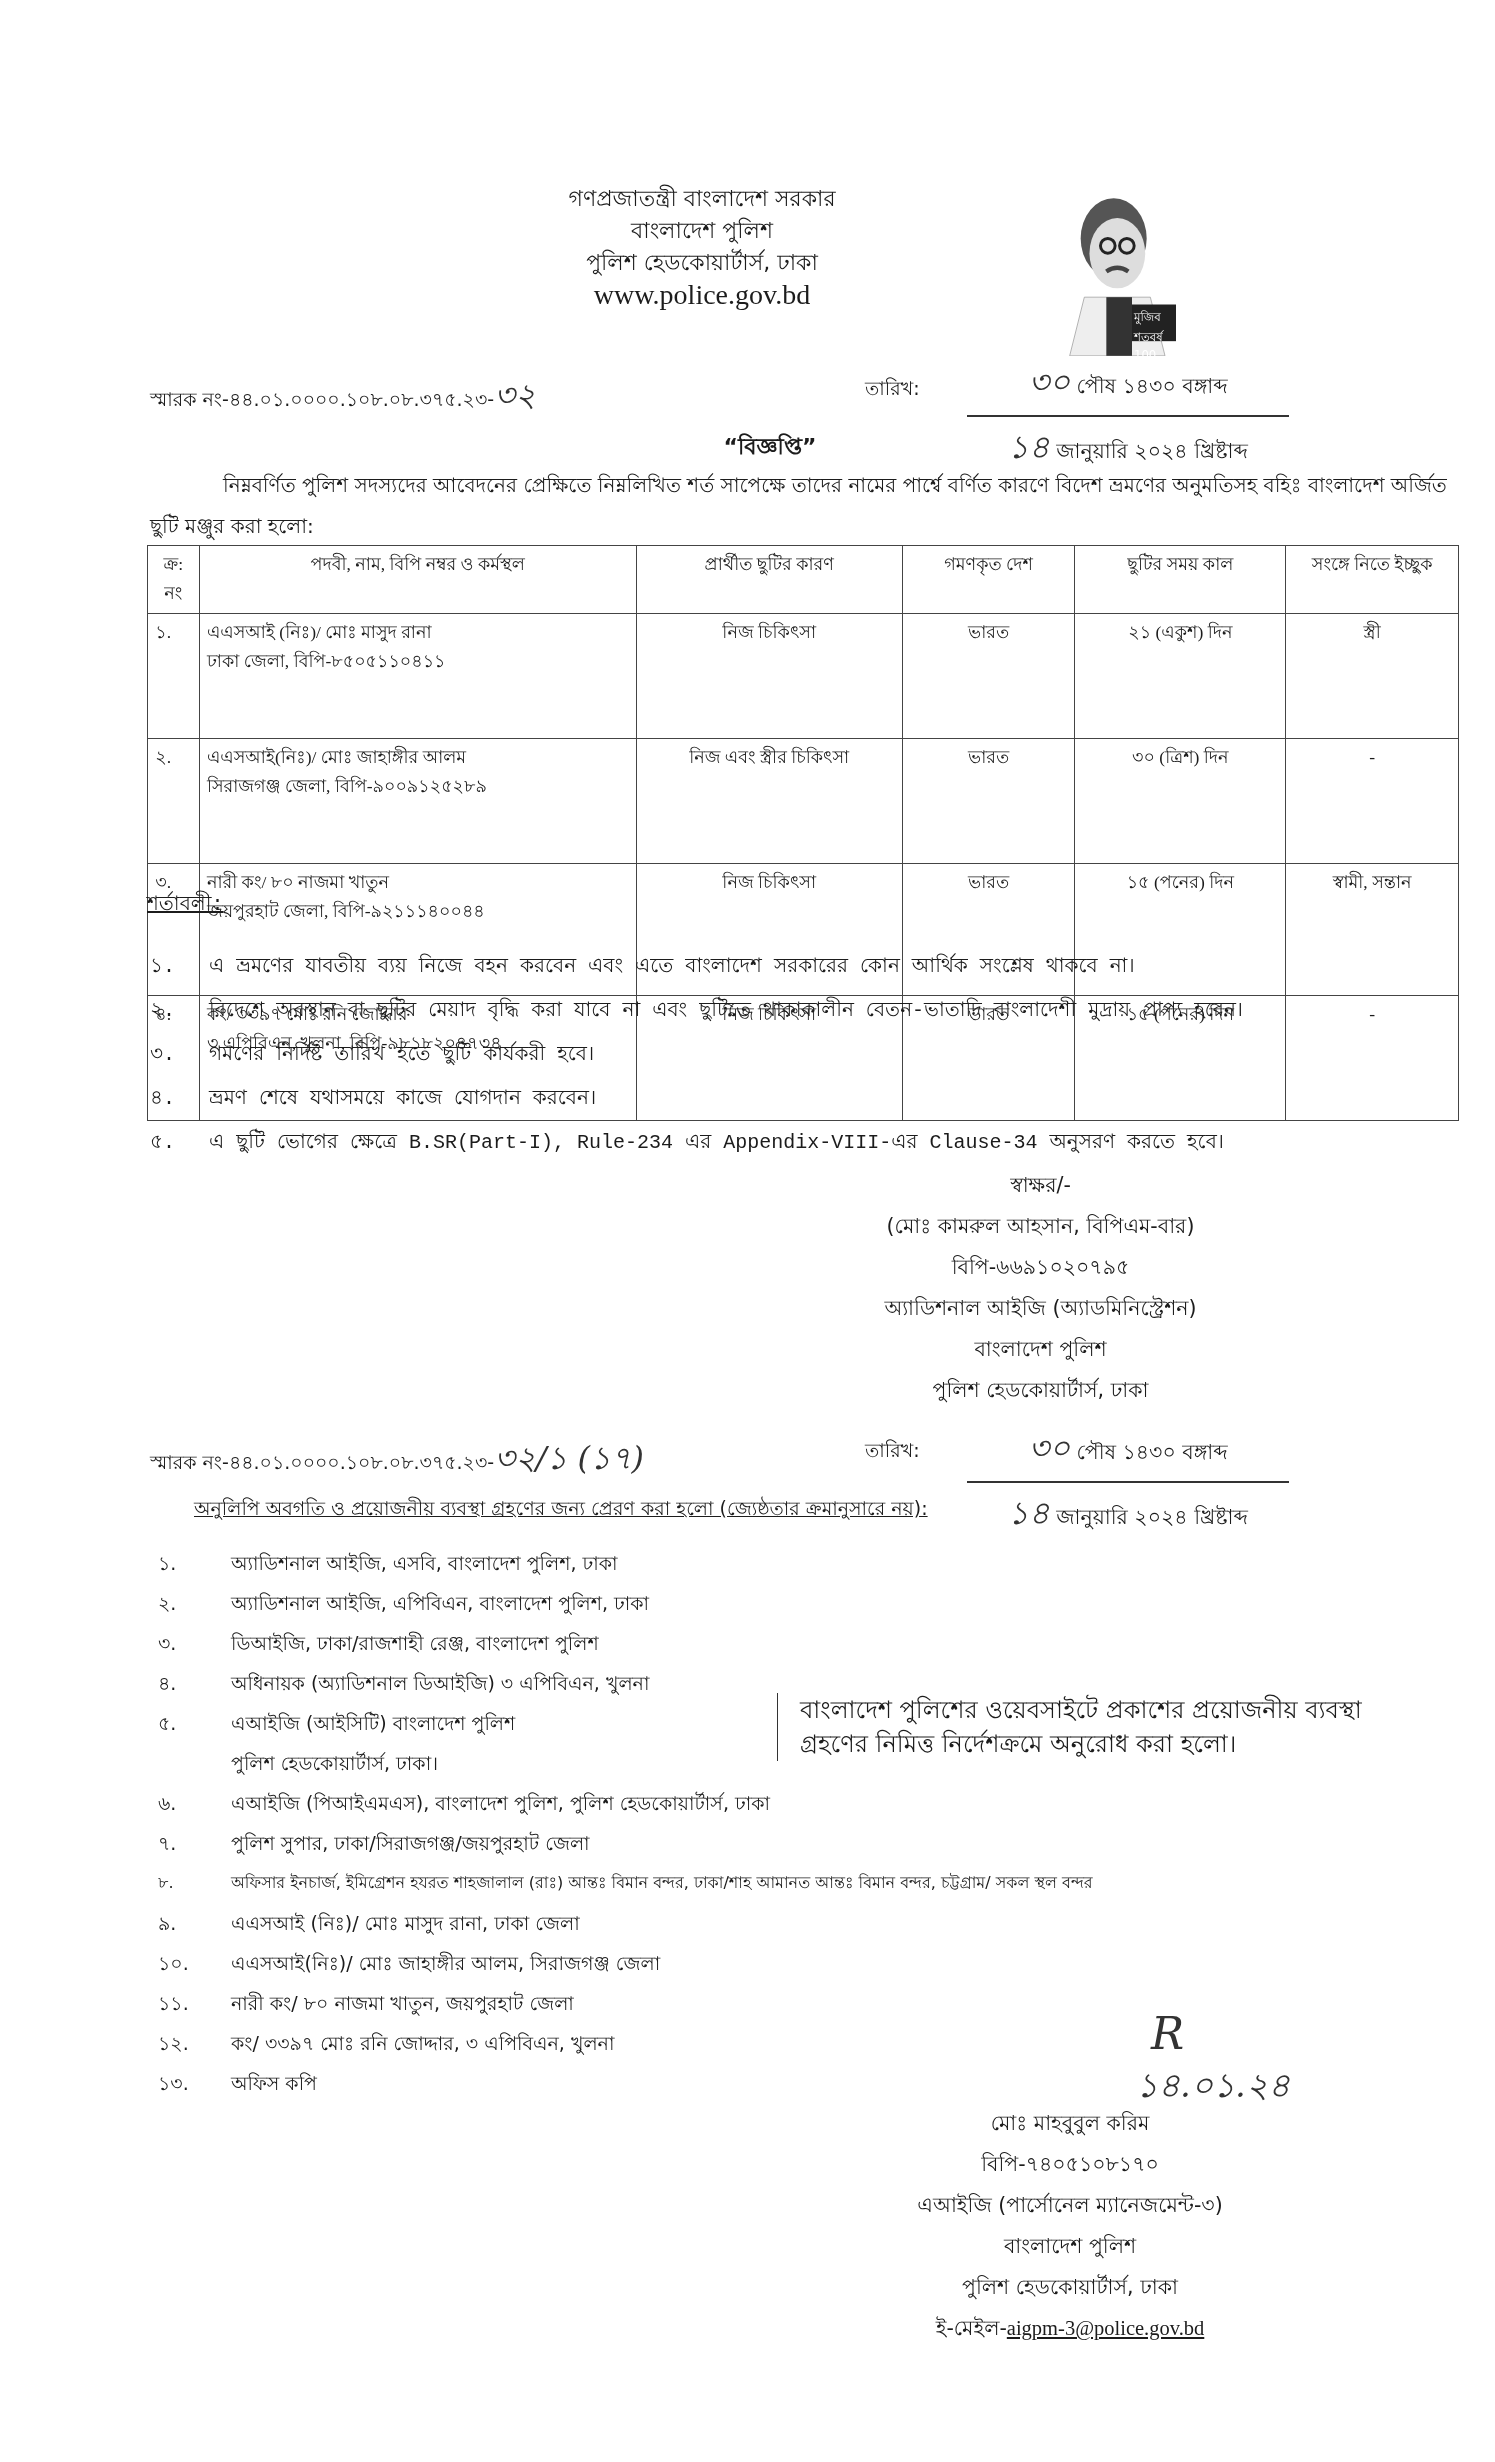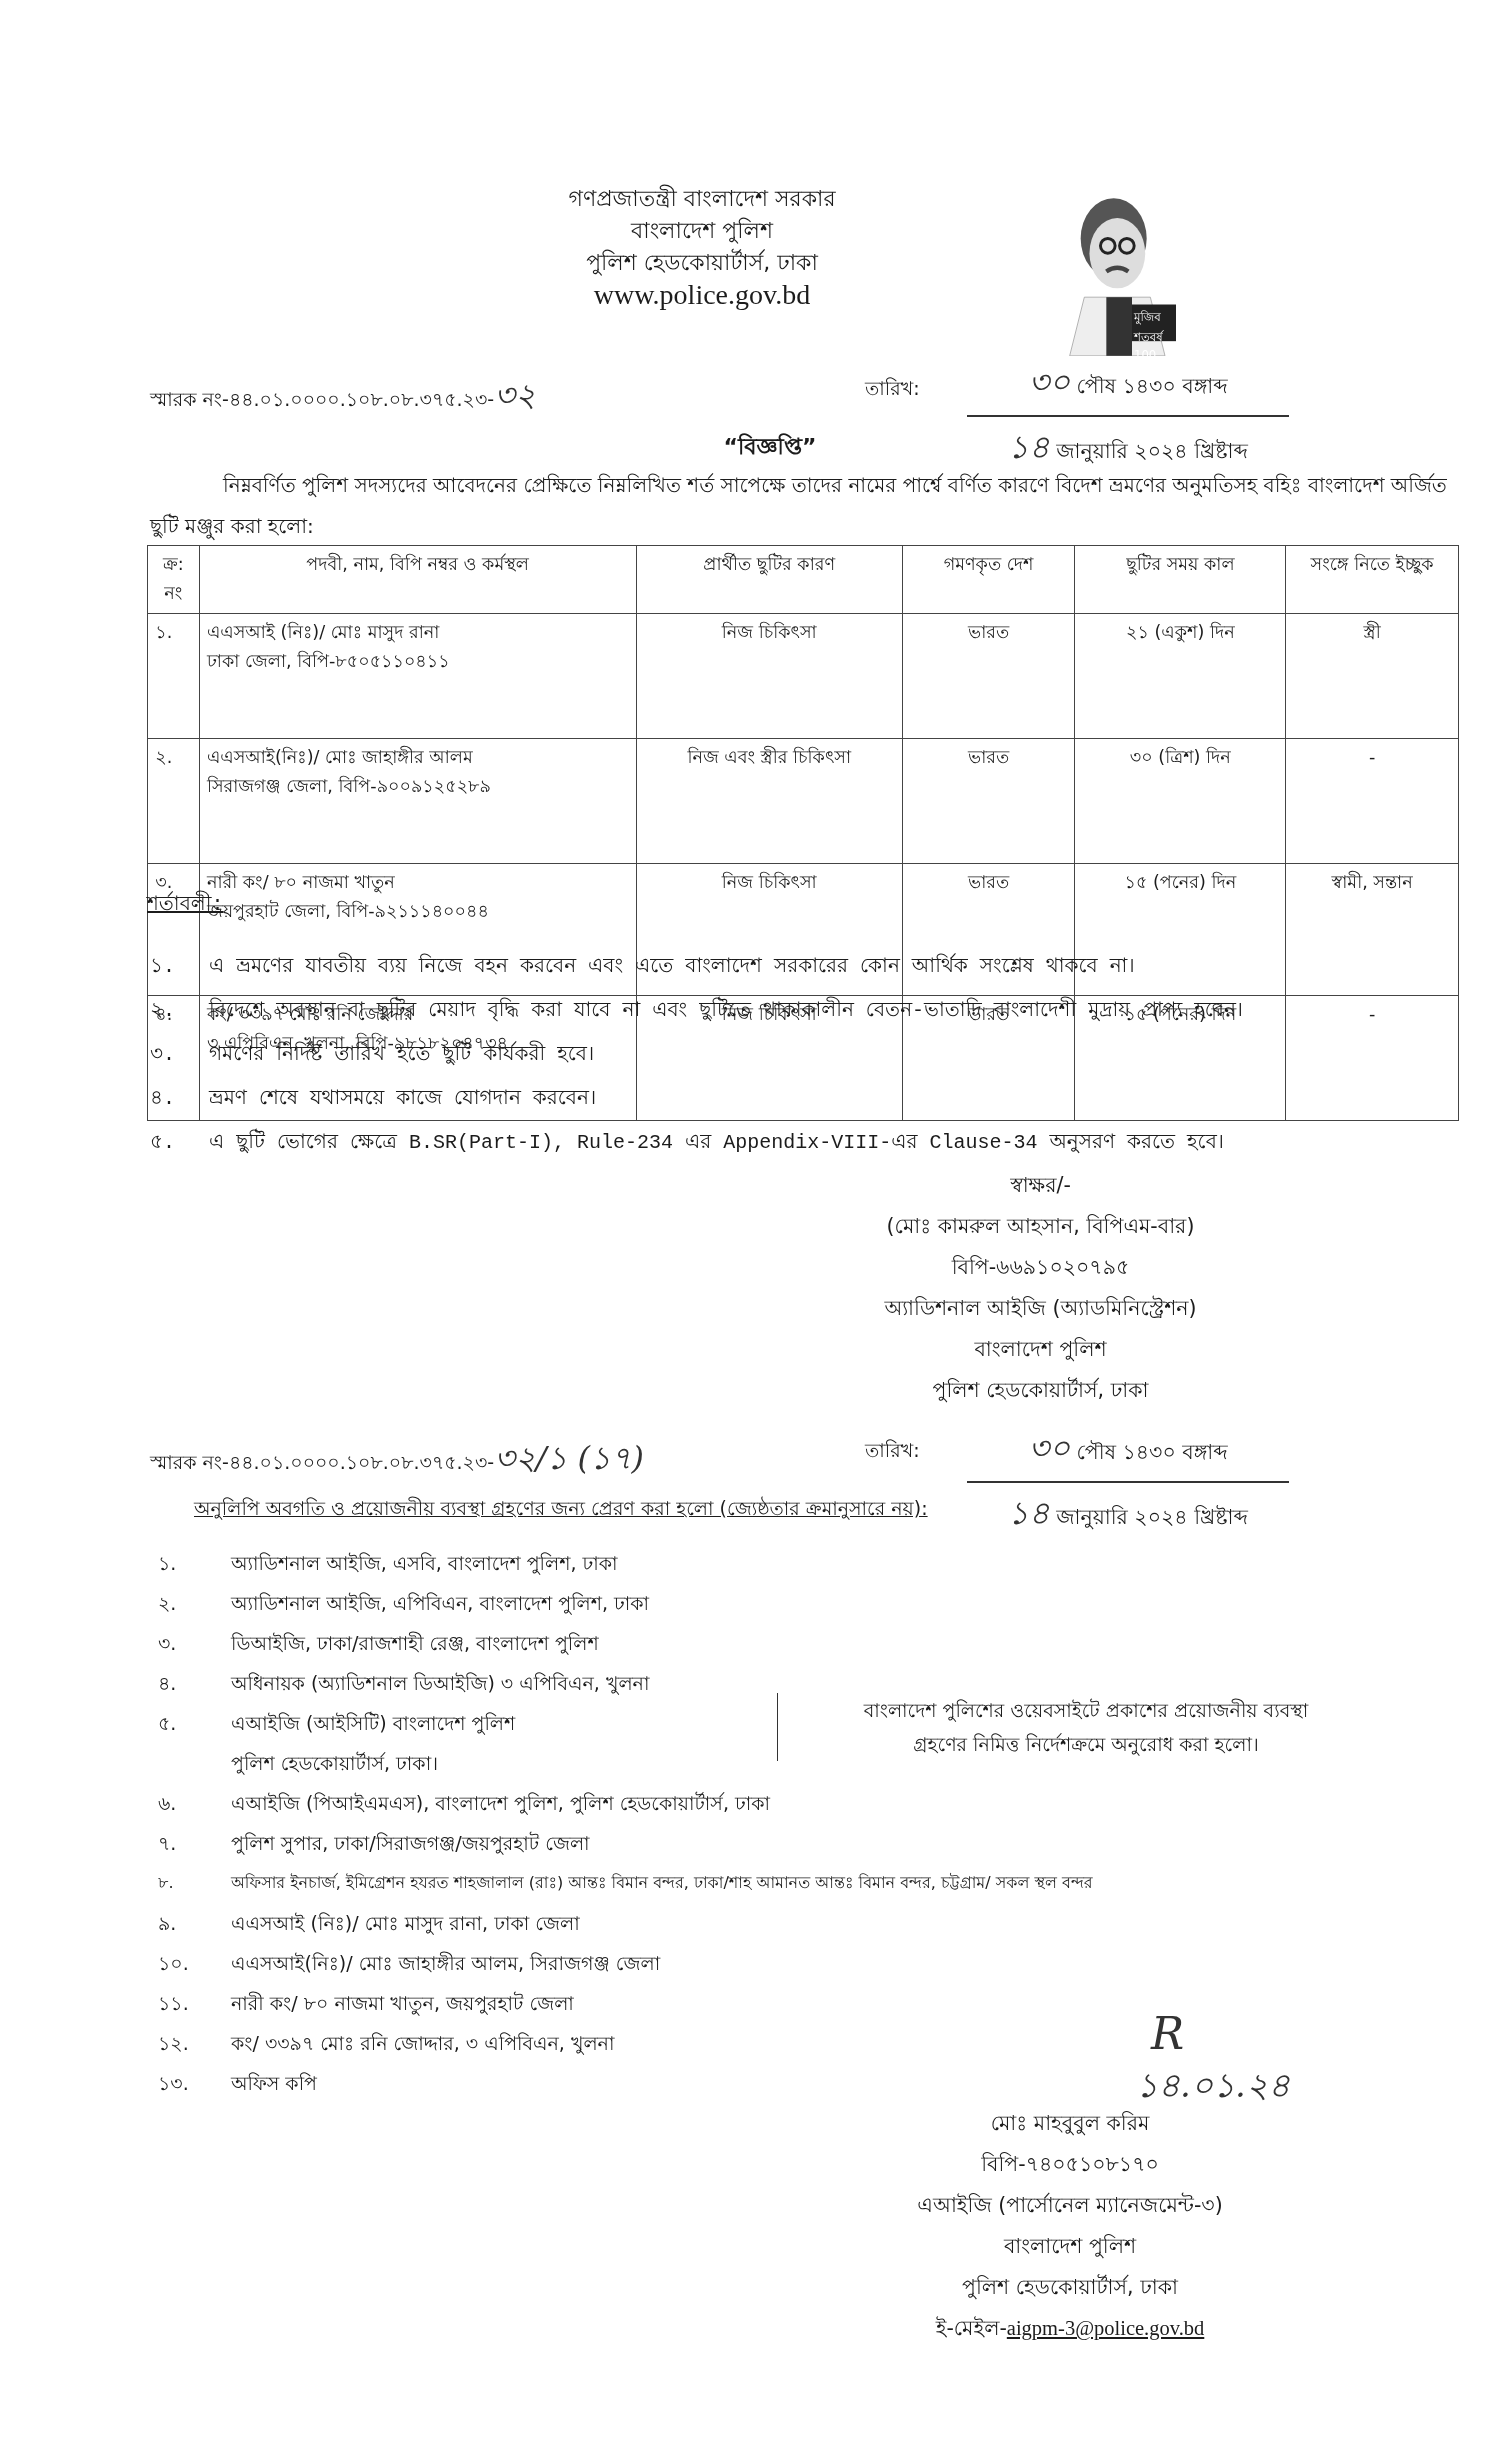--- a/index.html
+++ b/index.html
@@ -9,28 +9,28 @@
   .hdr{left:519px;width:366px;font-size:22px;line-height:32px;}
   .url{font-family:"Liberation Serif","DejaVu Serif",serif;font-size:28px;}
   .portrait{left:1055px;top:187px;width:132px;height:169px;}
   .ref{font-size:19px;}
   .hand{font-family:"DejaVu Serif",serif;font-size:32px;font-style:italic;color:#333;}
   .datebox{width:322px;font-size:20.5px;margin-top:20px;}
   .datebox .line{border-top:2.2px solid #333;margin:4.4px 0;}
   .title{font-size:22px;font-weight:bold;}
   .para{font-size:20px;line-height:41px;}
   table{border-collapse:collapse;font-size:17.6px;}
-  td,th{border:1.5px solid #444;vertical-align:top;padding:4.4px 7.3px;font-weight:normal;line-height:29px;}
+  td,th{border:1.5px solid #444;vertical-align:top;padding:4.4px 7.3px;font-weight:normal;line-height:29px;font-family:Liberation Serif, serif;}
   th{text-align:center;}
   .cond{font-size:20px;line-height:44px;font-family:Liberation Mono, monospace;}
   .cond .num{display:inline-block;width:59px;}
   .sig{font-size:20.5px;line-height:41px;}
   .cc{font-size:19px;line-height:40px;}
   .cc .num{display:inline-block;width:73px;}
-  .note{font-size:19px;line-height:34px;border-left:1.5px solid #333;padding-left:22px;text-align:center;}
+  .note{font-size:24px;line-height:34px;border-left:1.5px solid #333;padding-left:22px;}
   .email{font-family:"Liberation Serif",serif;text-decoration:underline;}
   u{text-decoration:underline;}
 </style>
 </head>
 <body>
 
 <div class="abs hdr center" style="top:183px;">
   <div>গণপ্রজাতন্ত্রী বাংলাদেশ সরকার</div>
   <div>বাংলাদেশ পুলিশ</div>
   <div>পুলিশ হেডকোয়ার্টার্স, ঢাকা</div>

